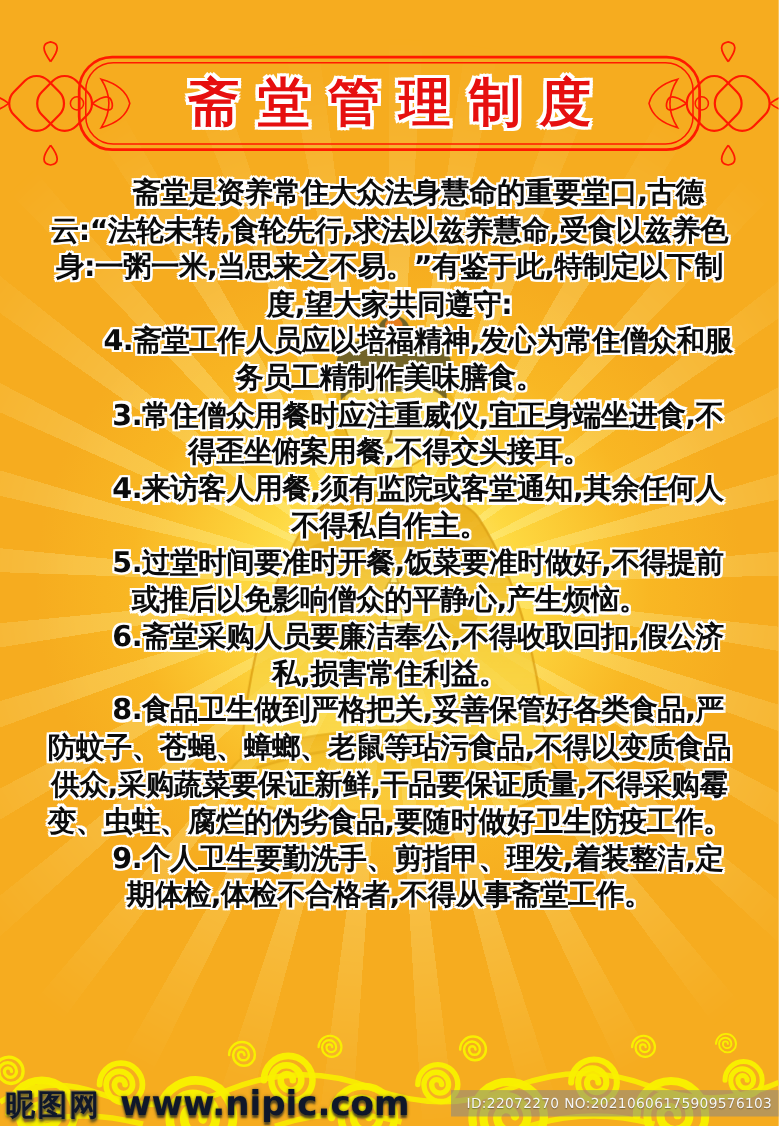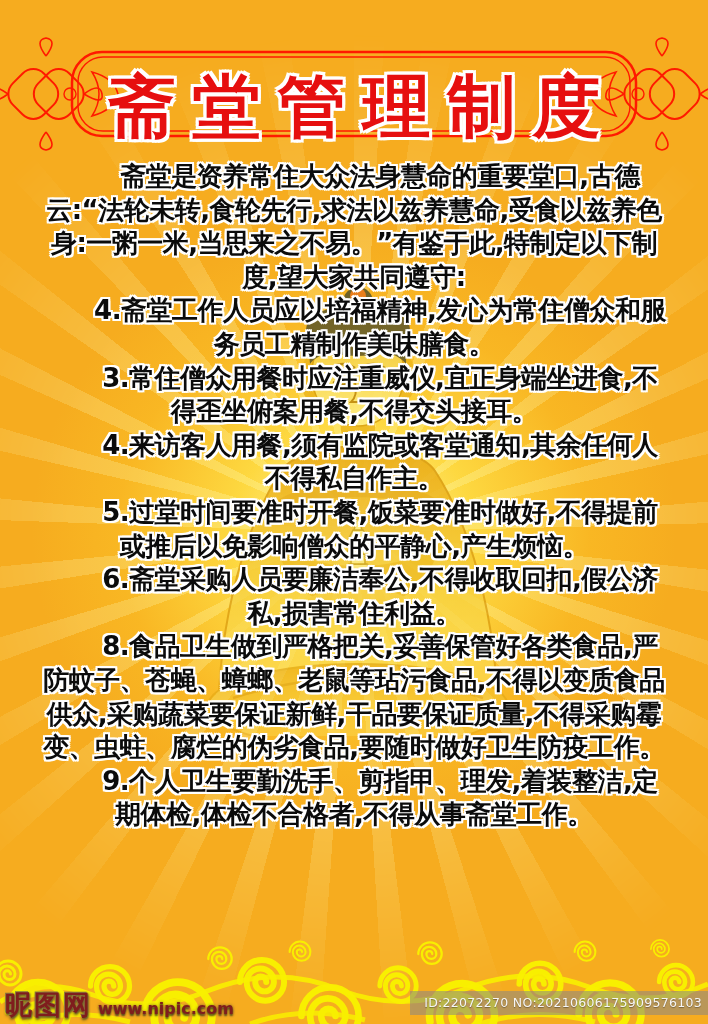--- a/index.html
+++ b/index.html
@@ -27,21 +27,21 @@
       rgba(255,255,190,0) 3.5deg 11deg);
     -webkit-mask-image:radial-gradient(circle at 50% 52%,#000 0%,rgba(0,0,0,.75) 45%,transparent 78%);
             mask-image:radial-gradient(circle at 50% 52%,#000 0%,rgba(0,0,0,.75) 45%,transparent 78%);
   }
   
   .header-svg{position:absolute;left:0;top:36px;z-index:4;}
   .title{
     position:absolute;top:62px;left:0;width:100%;z-index:5;
     text-align:center;
     font-family:"DejaVu Serif","Liberation Serif",serif;
-    font-size:68px;font-weight:bold;color:#e60f0f;
+    font-size:47px;font-weight:bold;color:#e60f0f;
     letter-spacing:17px;padding-left:17px;box-sizing:border-box;
     text-shadow:
       -3px -3px 0 #fff,3px -3px 0 #fff,-3px 3px 0 #fff,3px 3px 0 #fff,
       -3px 0 0 #fff,3px 0 0 #fff,0 -3px 0 #fff,0 3px 0 #fff;
     white-space:nowrap;
   }
   
   .buddha{position:absolute;left:163px;top:286px;z-index:2;}
   
   .content{
@@ -51,27 +51,27 @@
       -2px -2px 0 #fff,2px -2px 0 #fff,-2px 2px 0 #fff,2px 2px 0 #fff,
       -2px 0 0 #fff,2px 0 0 #fff,0 -2px 0 #fff,0 2px 0 #fff;
     letter-spacing:-0.5px;
   }
   .content p{margin:0;text-indent:2em;text-align:center;}
   
   .clouds{position:absolute;left:0;bottom:0;z-index:3;}
   
   .watermark{
     position:absolute;left:5px;bottom:1px;z-index:6;
-    color:#7f1d1d;font-weight:bold;
+    color:#0f172a;font-weight:bold;
     text-shadow:0 2px 2px rgba(70,60,30,.9),0 0 3px rgba(90,80,40,.8);
     display:flex;align-items:baseline;gap:6px;
   }
   .watermark .cn{font-size:27px;letter-spacing:2px;
     text-shadow:-1px -1px 0 #8a7a40,1px 1px 2px #6b5d2c,0 2px 3px rgba(80,70,30,.9);}
-  .watermark .url{font-size:16px;}
+  .watermark .url{font-size:31px;margin-left:11px;}
   .idbar{
     position:absolute;right:0;bottom:9px;z-index:6;
     background:rgba(135,135,135,.55);
     color:#f6f6f6;font-size:12.5px;line-height:16px;
     padding:4px 6px 4px 14px;letter-spacing:.3px;
     text-shadow:0 1px 1px rgba(0,0,0,.35);
     white-space:nowrap;
     text-align:center;
   }
 </style>

